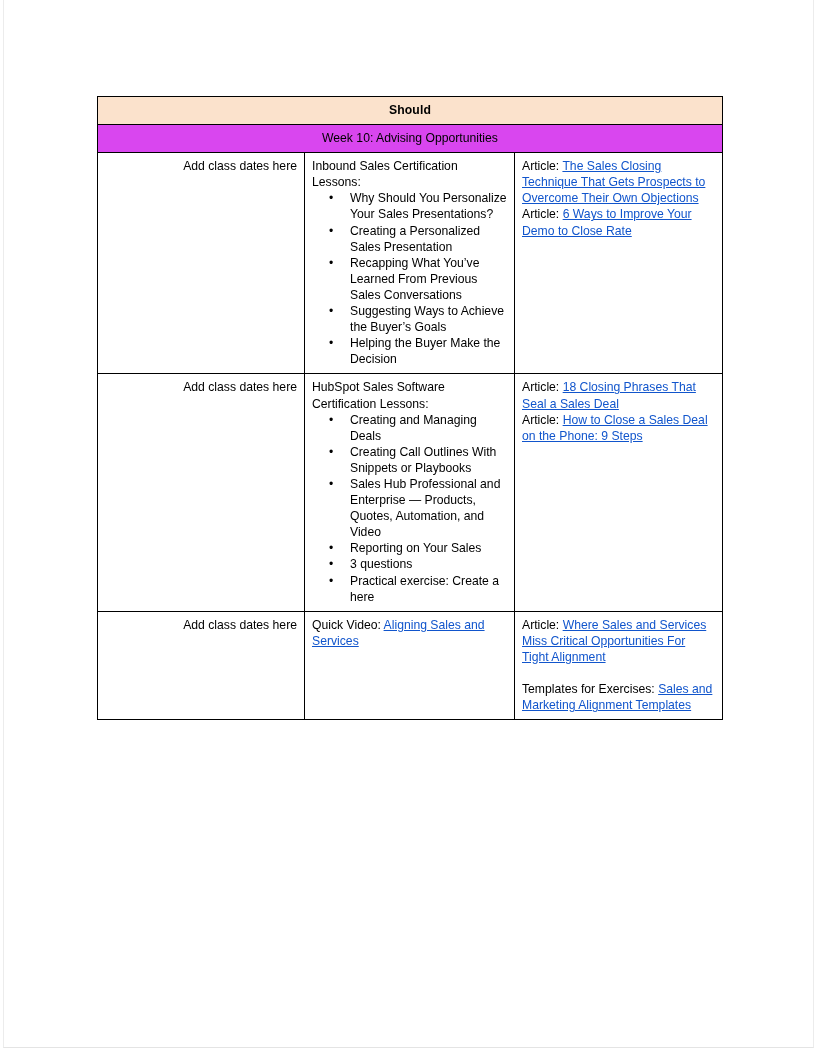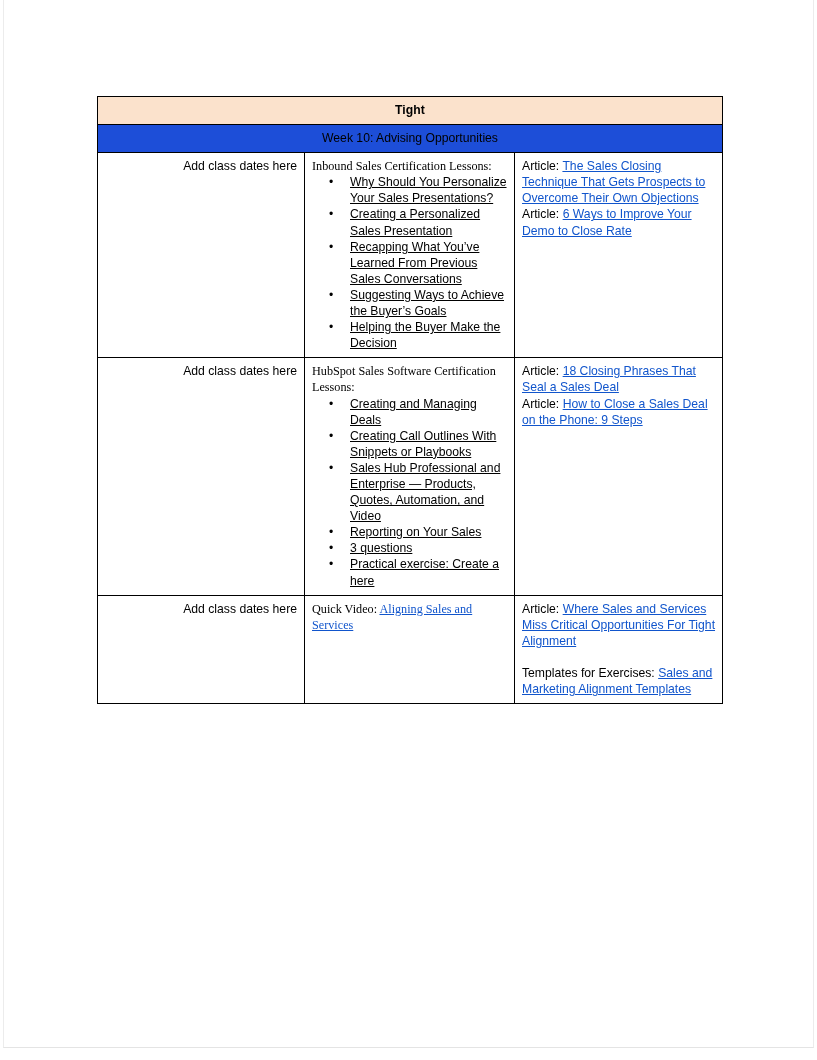--- a/index.html
+++ b/index.html
@@ -63,45 +63,43 @@
     letter-spacing: .1px;
   }
 
   
   .week-row td {
     text-align: center;
     color: #434343;
     font-size: 12.6px;
     padding-top: 7px;
     padding-bottom: 8px;
-    background: #1d4ed8;
+    background: #d946ef;
     margin-top: 36px;
   }
 
   
   .cell-text {
     margin: 0;
     text-align: right;
   }
   .cell-intro {
     margin: 0;
-    font-family: Liberation Serif, serif;
   }
 
   ul.lesson-list {
     margin: 0;
     padding: 0 0 0 38px;
     list-style: none;
   }
   ul.lesson-list > li {
     position: relative;
     margin: 0;
     padding: 0;
     line-height: 16.1px;
-    text-decoration: underline;
   }
   ul.lesson-list > li::before {
     content: "\2022";
     position: absolute;
     left: -21px;
     top: 0;
     font-size: 12.2px;
     line-height: 16.1px;
     color: #000000;
   }
@@ -126,21 +124,21 @@
 
   <table id="doc-table">
     <colgroup>
       <col class="col-dates">
       <col class="col-lessons">
       <col class="col-links">
     </colgroup>
     <tbody>
 
       <tr class="section-title">
-        <td colspan="3">Tight</td>
+        <td colspan="3">Should</td>
       </tr>
 
       <tr class="week-row">
         <td colspan="3">Week 10: Advising Opportunities</td>
       </tr>
       <tr>
         <td class="col-dates">
           <p class="cell-text">Add class dates here</p>
         </td>
         <td class="col-lessons">

